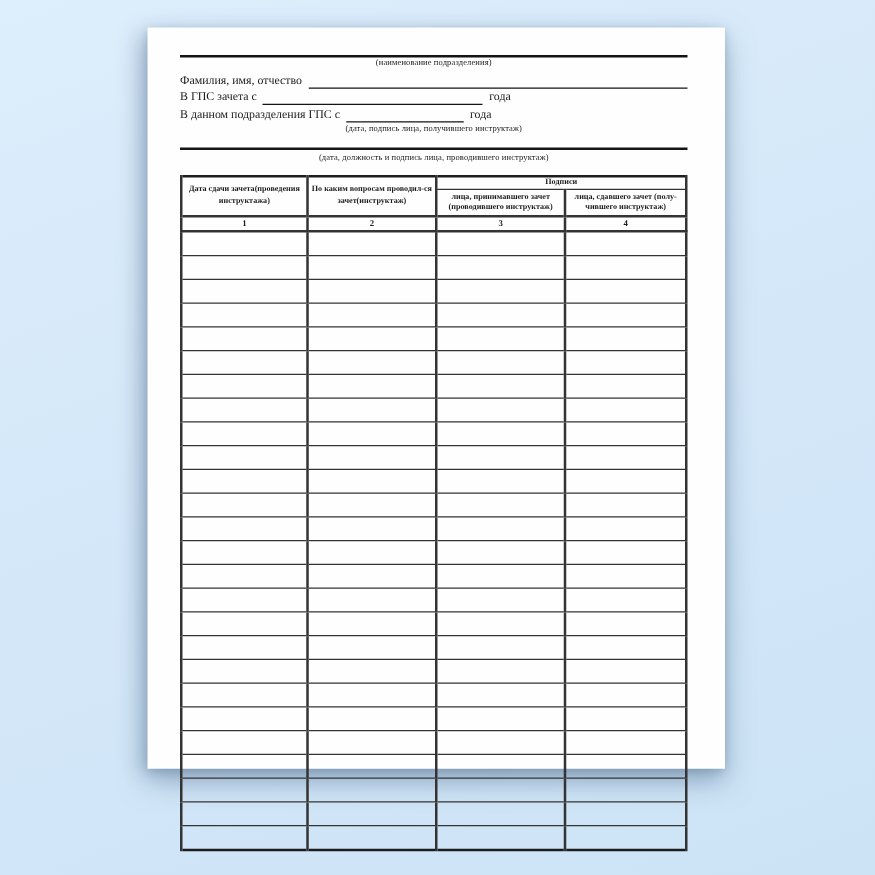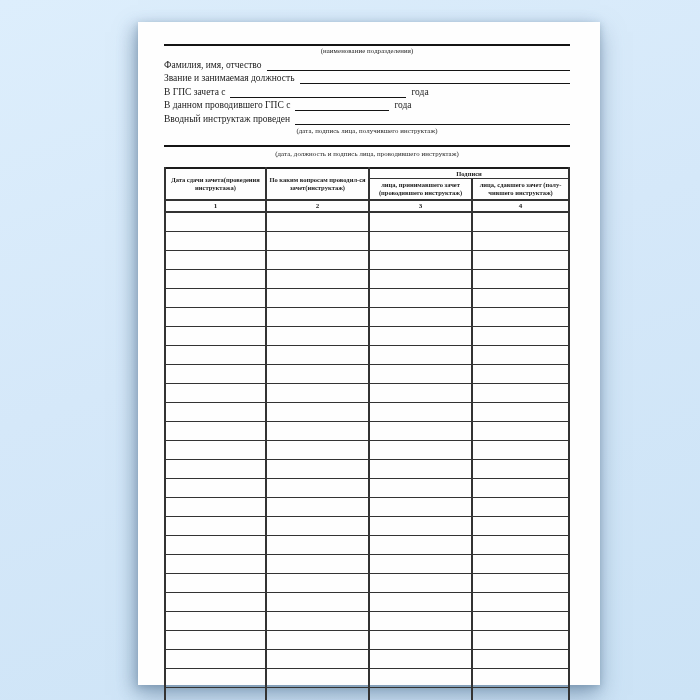--- a/index.html
+++ b/index.html
@@ -10,25 +10,24 @@
     color: #1b1b1b;
   }
   body {
     position: relative;
     overflow: hidden;
     background: linear-gradient(160deg, #ddeefc 0%, #d5e8f9 45%, #cce3f6 100%);
   }
   .page {
     position: absolute;
     left: 118px; top: 22px;
-    width: 462px; height: 663px;
+    width: 462px; height: 593px;
     background: #fefefe;
     box-shadow: 0 10px 22px rgba(96,125,155,0.55), -6px 4px 14px rgba(96,125,155,0.30), 0 2px 6px rgba(96,125,155,0.35);
     padding: 22px 30px 0 26px;
-    margin-left: 20px;
   }
   .top-rule { border-top: 2px solid #141414; height: 0; }
   .caption {
     font-size: 6.8px;
     line-height: 9px;
     text-align: center;
     letter-spacing: 0.1px;
     white-space: nowrap;
   }
   .fields { margin-top: 2px; }
@@ -97,43 +96,35 @@
   <div class="top-rule"></div>
   <div class="caption">(наименование подразделения)</div>
 
   <div class="fields">
 
     <div class="field-row">
       <span class="field-label">Фамилия, имя, отчество</span>
       <span class="blank grow"></span>
     </div>
 
-    <div class="field-row">
-      <span class="field-label">Звание и занимаемая должность</span>
-      <span class="blank grow"></span>
-    </div>
 
     <div class="field-row">
       <span class="field-label">В ГПС зачета с</span>
       <span class="blank blank-mid-long"></span>
       <span class="field-suffix">года</span>
       <span class="spacer"></span>
     </div>
 
     <div class="field-row">
-      <span class="field-label">В данном проводившего ГПС с</span>
+      <span class="field-label">В данном подразделения ГПС с</span>
       <span class="blank blank-mid-short"></span>
       <span class="field-suffix">года</span>
       <span class="spacer"></span>
     </div>
 
-    <div class="field-row">
-      <span class="field-label">Вводный инструктаж проведен</span>
-      <span class="blank grow"></span>
-    </div>
 
   </div>
 
   <div class="caption caption-under">(дата, подпись лица, получившего инструктаж)</div>
 
   <div class="mid-rule"></div>
   <div class="caption caption2">(дата, должность и подпись лица, проводившего инструктаж)</div>
 
   <table class="record">
     <colgroup>

